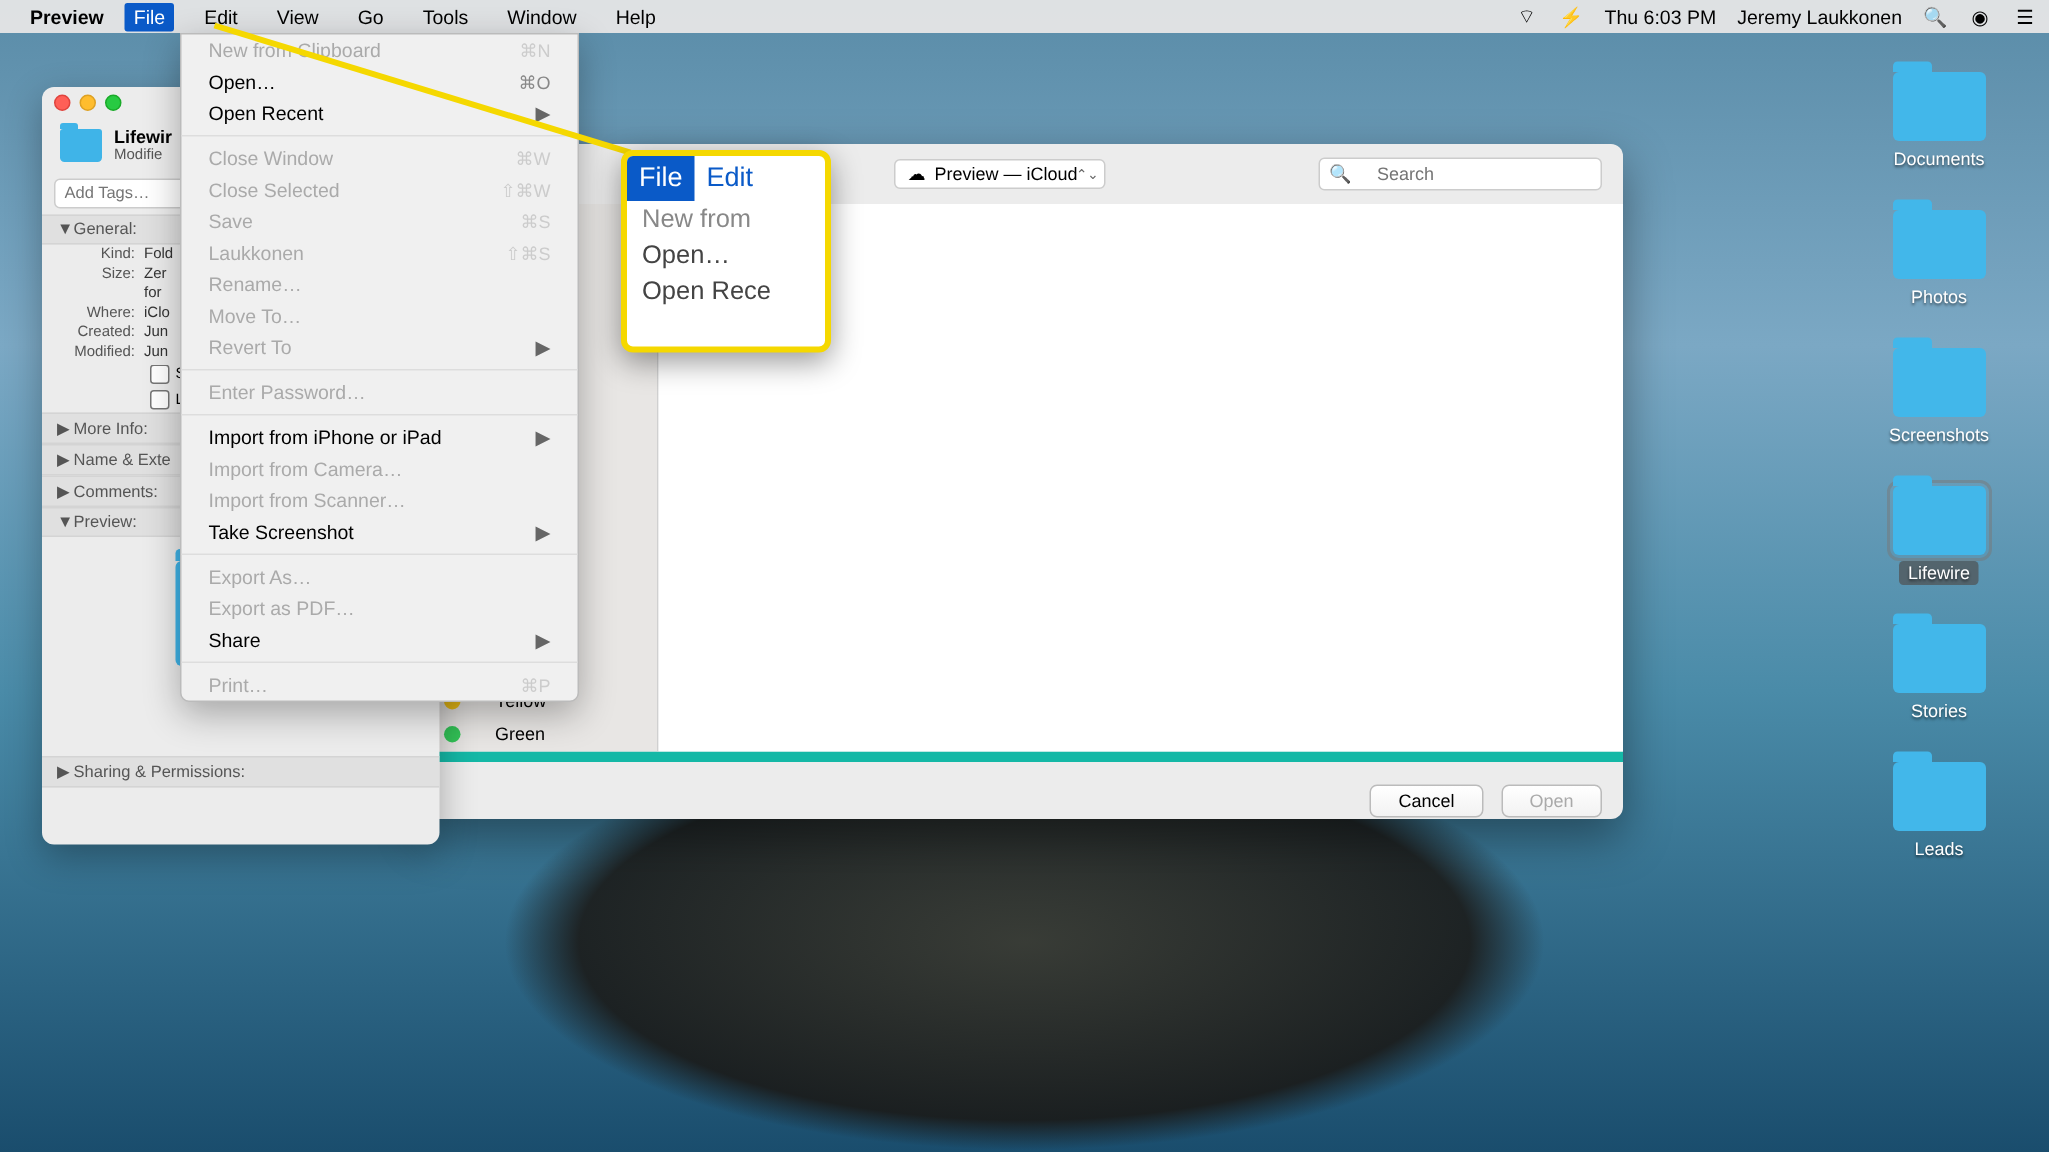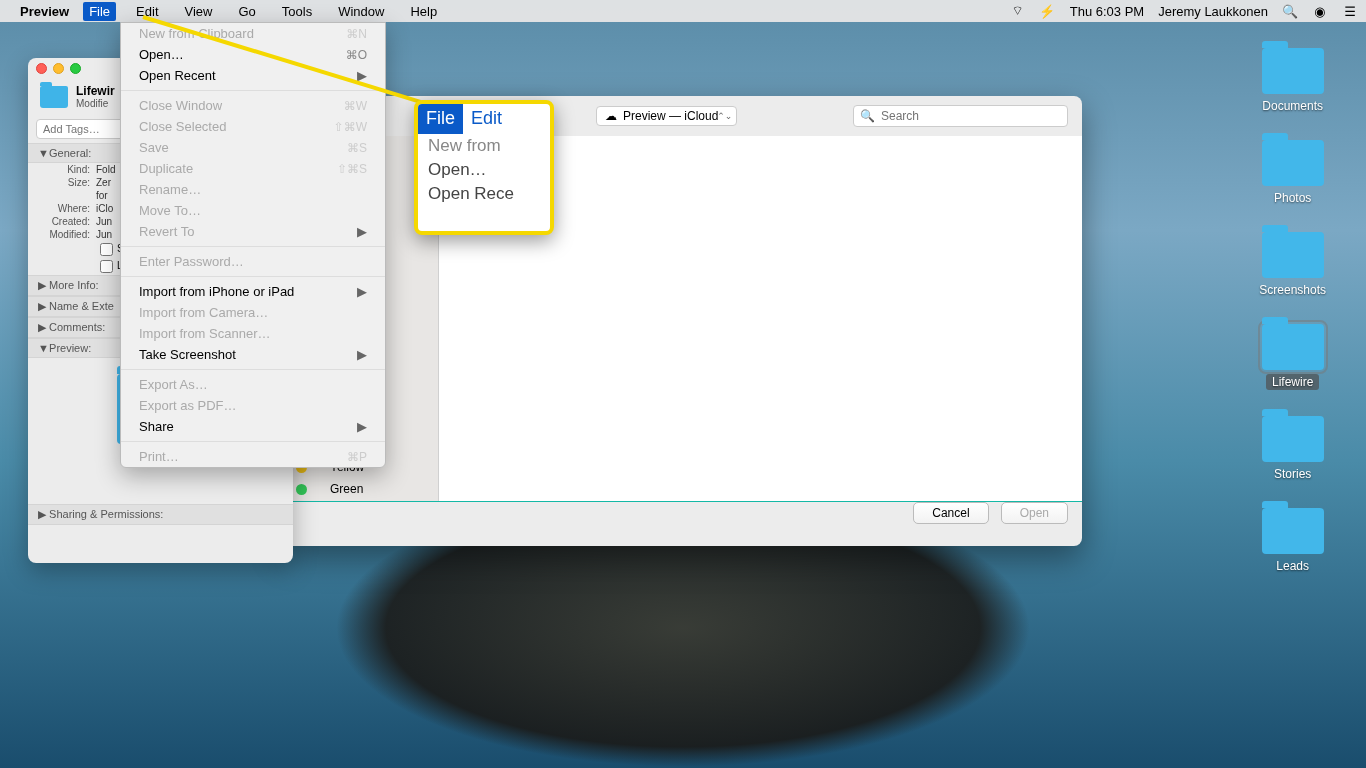--- a/index.html
+++ b/index.html
@@ -45,31 +45,31 @@
 .info-window .chk { padding: 2px 10px 2px 72px; font-size: 10px; }
 .info-window .chk input { vertical-align: middle; margin-right: 4px; }
 .info-window .preview-folder { width: 88px; height: 70px; background: #3fb4e8; margin: 16px auto 0; border-radius: 4px; position: relative; }
 .info-window .preview-folder:before { content:''; position:absolute; top:-8px; left:0; width:36px; height:8px; background:#3fb4e8; border-radius:3px 3px 0 0; }
 
 
 .open-dialog { position: absolute; top: 96px; left: 282px; width: 800px; height: 450px; background: #ececec; border-radius: 8px; box-shadow: 0 12px 32px rgba(0,0,0,0.4); z-index: 40; font-size: 12px; }
 .open-dialog .toolbar { height: 40px; display: flex; align-items: center; padding: 0 14px; gap: 10px; }
 .open-dialog .loc-pop { display: flex; align-items: center; gap: 6px; background: #fff; border: 1px solid #ccc; border-radius: 4px; padding: 2px 18px 2px 8px; font-size: 12px; position: relative; }
 .open-dialog .loc-pop:after { content:'⌃⌄'; position:absolute; right:4px; font-size:9px; color:#666; line-height:8px; }
-.open-dialog .search-field { margin-left: auto; width: 215px; padding: 3px 8px 3px 27px; border: 1px solid #ccc; border-radius: 4px; font-size: 12px; background: #fff; }
+.open-dialog .search-field { margin-left: auto; width: 189px; padding: 3px 8px 3px 38px; border: 1px solid #ccc; border-radius: 4px; font-size: 12px; background: #fff; }
 .open-dialog .search-wrap { position: relative; margin-left:auto; }
 .open-dialog .search-wrap .mag { position:absolute; left:7px; top:4px; color:#999; font-size:12px; }
 .open-dialog .body { display: flex; height: 365px; }
 .open-dialog .sidebar-col { width: 157px; background: #e8e6e4; border-right: 1px solid #d0d0d0; overflow-y:auto; }
 .open-dialog .list-col { flex: 1; background: #fff; display:flex; }
 .open-dialog .list1 { width: 158px; border-right:1px solid #e0e0e0; }
 .open-dialog .list2 { flex: 1; }
 .open-dialog .tag-row { display:flex; align-items:center; gap:23px; padding:4px 14px; font-size:12px; }
 .open-dialog .tag-dot { width:11px; height:11px; border-radius:50%; }
-.open-dialog .footer { height: 44px; display:flex; align-items:flex-start; justify-content:flex-end; gap:12px; padding: 0 14px; border-top:1px solid #14b8a6; }
+.open-dialog .footer { height: 44px; display:flex; align-items:flex-end; justify-content:flex-end; gap:12px; padding: 0 14px; border-top:7px solid #14b8a6; }
 .open-dialog .btn { padding: 3px 18px; border:1px solid #bbb; border-radius:5px; background: linear-gradient(#fff,#f2f2f2); font-size:12px; }
 .open-dialog .btn.disabled { color:#aaa; }
 
 
 .callout { position: absolute; top: 100px; left: 414px; width: 140px; height: 135px; border: 4px solid #f5d800; border-radius: 8px; background: #fff; box-shadow: 0 6px 20px rgba(0,0,0,0.4); z-index: 300; overflow: hidden; }
 .callout .c-menubar { height: 30px; display:flex; }
 .callout .c-menubar .c-file { background:#0a5ac8; color:#fff; padding:4px 8px; font-size:18px; font-weight:500; }
 .callout .c-menubar .c-edit { color:#0a5ac8; padding:4px 8px; font-size:18px; }
 .callout .c-items div { padding: 2px 10px; font-size: 17px; color:#444; white-space:nowrap; }
 .callout .c-items .dim { color:#888; }
@@ -133,21 +133,21 @@
     </div>
     <div class="item disabled">
       <span>Close Selected</span>
       <span class="shortcut">⇧⌘W</span>
     </div>
     <div class="item disabled">
       <span>Save</span>
       <span class="shortcut">⌘S</span>
     </div>
     <div class="item disabled">
-      <span>Duplicate</span>
+      <span>Laukkonen</span>
       <span class="shortcut">⇧⌘S</span>
     </div>
     <div class="item disabled">
       <span>Rename…</span>
     </div>
     <div class="item disabled">
       <span>Move To…</span>
     </div>
     <div class="item disabled">
       <span>Revert To</span>

